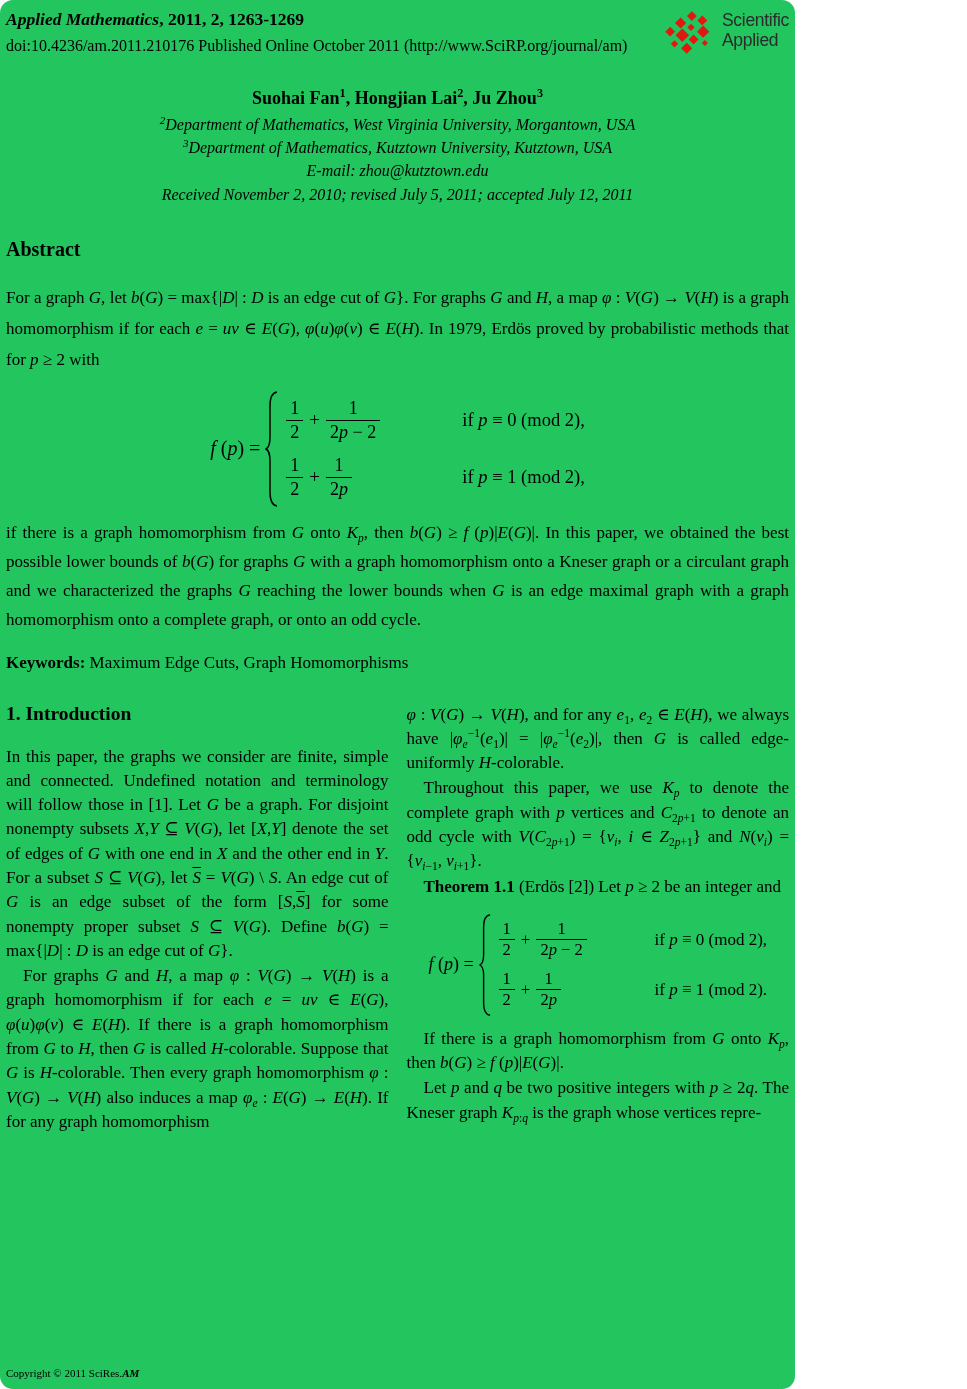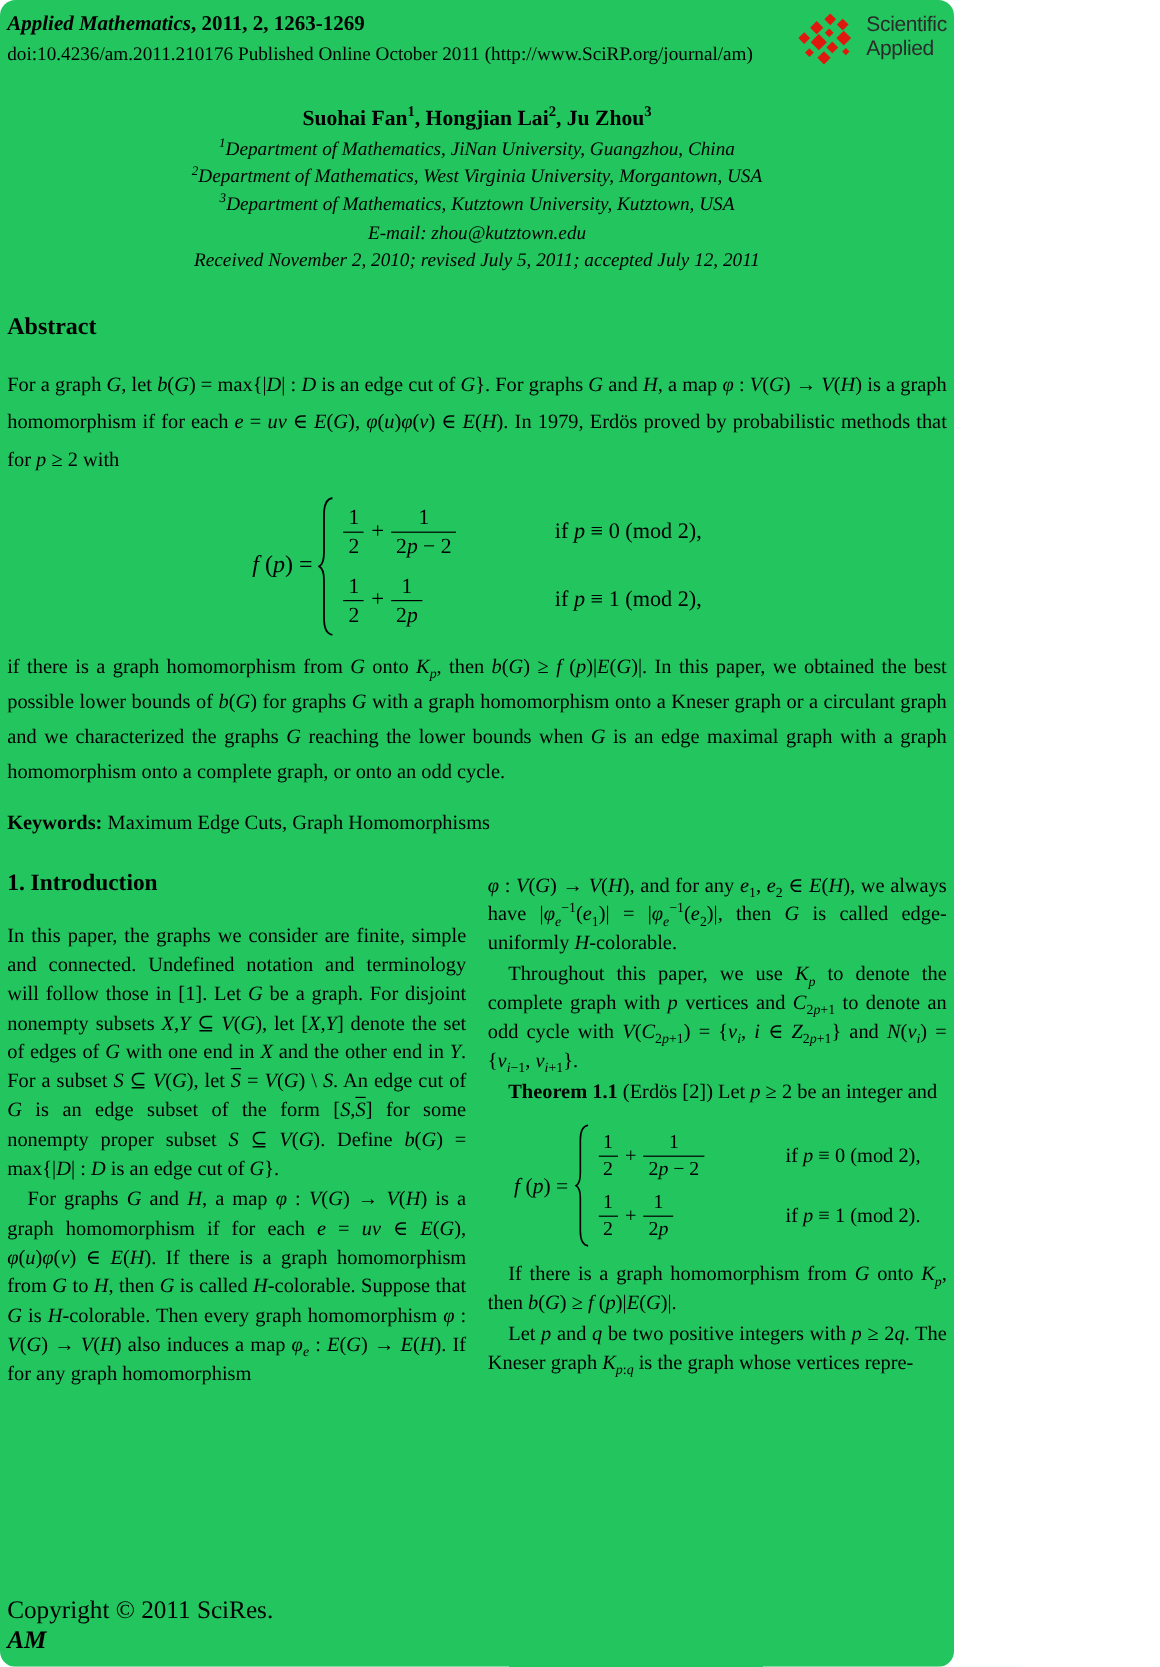--- a/index.html
+++ b/index.html
@@ -56,21 +56,21 @@
 
   
   .cols{display:flex;gap:18px;margin-top:30px;}
   .col{flex:1;min-width:0;}
   .col-h{font-size:19.5px;font-weight:bold;margin-bottom:20px;}
   .col p{font-size:17px;line-height:1.43;text-align:justify;}
   .col p.indent{text-indent:17px;}
   .col p + p{margin-top:1px;}
 
   
-  .footer{position:absolute;left:6px;right:6px;bottom:10px;display:flex;font-size:21px;flex-direction:column;}
+  .footer{position:absolute;left:6px;right:6px;bottom:10px;display:flex;font-size:11px;}
   .f-right{font-weight:bold;font-style:italic;}
 </style>
 </head>
 <body>
 
 <div class="page">
 
   <div class="hdr">
     <div class="hdr-left">
       <div class="journal-line"><i>Applied Mathematics</i>, 2011, 2, 1263-1269</div>
@@ -94,21 +94,20 @@
       </svg>
       <div class="logo-text">
         <div>Scientific</div>
         <div>Applied</div>
       </div>
     </div>
   </div>
 
   <div class="authors">Suohai Fan<sup>1</sup>, Hongjian Lai<sup>2</sup>, Ju Zhou<sup>3</sup></div>
   <div class="affil-block">
-    <div class="affil"><sup>1</sup>Department of Mathematics, JiNan University, Guangzhou, China</div>
     <div class="affil"><sup>2</sup>Department of Mathematics, West Virginia University, Morgantown, USA</div>
     <div class="affil"><sup>3</sup>Department of Mathematics, Kutztown University, Kutztown, USA</div>
     <div class="affil">E-mail: zhou@kutztown.edu</div>
     <div class="affil">Received November 2, 2010; revised July 5, 2011; accepted July 12, 2011</div>
   </div>
 
   <div class="sec-h">Abstract</div>
   <p class="abs-p">For a graph <i>G</i>, let <i>b</i>(<i>G</i>) = max{|<i>D</i>| : <i>D</i> is an edge cut of <i>G</i>}. For graphs <i>G</i> and <i>H</i>, a map <i>φ</i> : <i>V</i>(<i>G</i>) → <i>V</i>(<i>H</i>) is a graph homomorphism if for each <i>e</i> = <i>uv</i> ∈ <i>E</i>(<i>G</i>), <i>φ</i>(<i>u</i>)<i>φ</i>(<i>v</i>) ∈ <i>E</i>(<i>H</i>). In 1979, Erdös proved by probabilistic methods that for <i>p</i> ≥ 2 with</p>
 
   <div class="formula">

